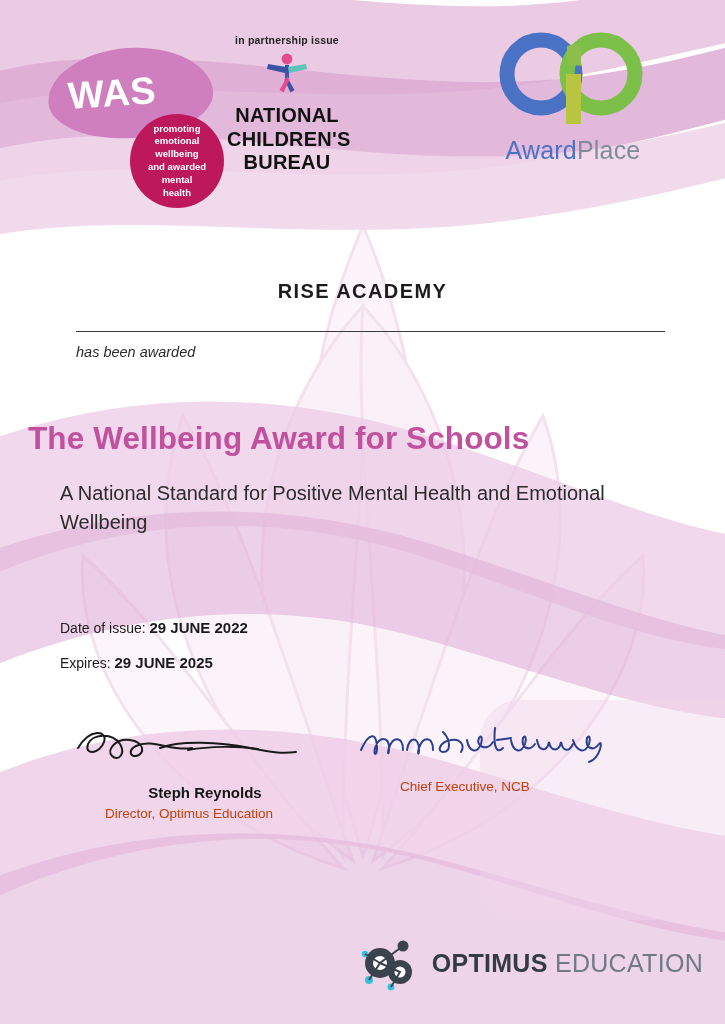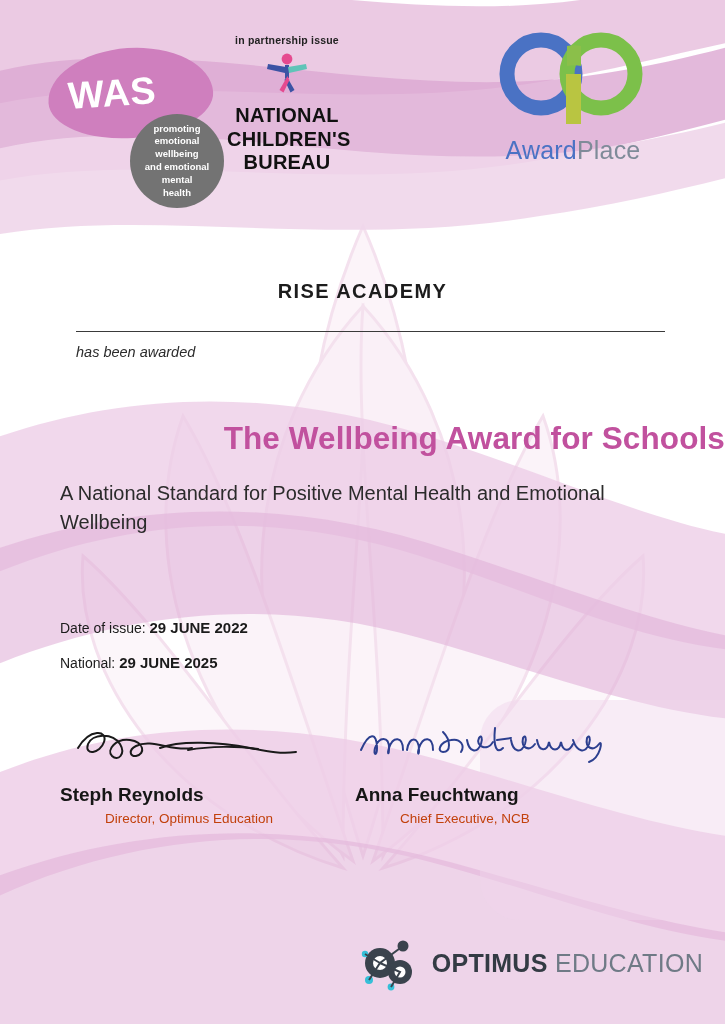--- a/index.html
+++ b/index.html
@@ -83,21 +83,21 @@
     letter-spacing: 0.5px;
     transform: rotate(-4deg);
   }
   .promoting-circle {
     position: absolute;
     left: 130px;
     top: 114px;
     width: 94px;
     height: 94px;
     border-radius: 50%;
-    background: #737373;
+    background: #be185d;
     color: #ffffff;
     font-size: 9.5px;
     font-weight: bold;
     line-height: 1.35;
     display: flex;
     align-items: center;
     justify-content: center;
     text-align: center;
   }
   .promoting-circle span { display: block; }
@@ -167,26 +167,25 @@
     background: #3a3a3a;
     margin: 0 60px 0 76px;
   }
   .awarded-line {
     margin: 12px 0 0 76px;
     font-size: 14.5px;
     font-style: italic;
     color: #2b2b2b;
   }
   .award-title {
-    margin: 60px 0 0 92px;
+    margin: 60px 0 0 28px;
     font-size: 31.5px;
     font-weight: bold;
     color: #c1519e;
     letter-spacing: 0.1px;
-    text-align: right;
   }
   .award-sub {
     margin: 22px 0 0 60px;
     font-size: 20px;
     color: #2b2b2b;
     line-height: 1.45;
     max-width: 560px;
   }
   .dates {
     margin: 82px 0 0 60px;
@@ -209,24 +208,25 @@
     height: 150px;
   }
   .sig-block {
     position: absolute;
     width: 290px;
   }
   .sig-left { left: 60px; }
   .sig-right { left: 355px; }
   .sig-img { height: 52px; }
   .sig-name {
-    font-size: 19px;
+    font-size: 15px;
     font-weight: bold;
     color: #161616;
     margin-top: 10px;
+    text-align: center;
   }
   .sig-role {
     font-size: 13.5px;
     color: #c2410c;
     margin-top: 5px;
     margin-left: 45px;
   }
 
   
   .footer {
@@ -285,21 +285,21 @@
   <div class="header">
 
     <div class="was-badge"></div>
     <div class="was-text">WAS</div>
 
     <div class="promoting-circle">
       <div>
         <span>promoting</span>
         <span>emotional</span>
         <span>wellbeing</span>
-        <span>and emotional</span>
+        <span>and awarded</span>
         <span>mental</span>
         <span>health</span>
       </div>
     </div>
 
     <div class="ncb">
       <div class="ncb-partner">in partnership issue</div>
       <svg class="ncb-mark" viewBox="0 0 56 44">
         <circle cx="28" cy="7" r="5.4" fill="#e54a8f"></circle>
         <path d="M26 13 h4 v13 h-4 z" fill="#3b53a4"></path>
@@ -336,21 +336,21 @@
 
     <div class="award-title">The Wellbeing Award for Schools</div>
     <div class="award-sub">A National Standard for Positive Mental Health and Emotional Wellbeing</div>
 
     <div class="dates">
       <div class="date-row">
         <span>Date of issue:</span>
         <span class="date-value">29 JUNE 2022</span>
       </div>
       <div class="date-row">
-        <span>National:</span>
+        <span>Expires:</span>
         <span class="date-value">29 JUNE 2025</span>
       </div>
     </div>
   </div>
 
   <div class="signatures">
 
     <div class="sig-block sig-left">
       <svg class="sig-img" viewBox="0 0 260 52">
         <g fill="none" stroke="#1a1a1a" stroke-width="2" stroke-linecap="round">
@@ -370,21 +370,20 @@
           <path d="M52 32 C 54 18 64 18 64 32 C 64 38 62 36 64 30 C 68 18 78 18 78 32"></path>
           <path d="M88 14 C 96 22 96 34 88 34 C 82 34 84 24 96 22 C 106 20 110 28 106 34"></path>
           <path d="M112 22 C 114 34 122 36 126 26 C 128 20 126 16 124 20 C 120 28 132 34 138 24"></path>
           <path d="M140 10 C 138 30 142 36 148 30"></path>
           <path d="M142 22 L156 20"></path>
           <path d="M156 22 C 158 34 166 36 170 26 C 172 20 170 16 168 20 C 166 30 174 34 180 26"></path>
           <path d="M182 22 C 184 34 192 34 194 24 C 196 34 204 34 206 24 C 208 34 214 34 218 26"></path>
           <path d="M218 22 C 222 34 230 36 234 26 C 236 20 234 16 232 20 C 230 30 238 34 244 26 C 248 20 246 40 234 44"></path>
         </g>
       </svg>
-      <div class="sig-name">Anna Feuchtwang</div>
       <div class="sig-role">Chief Executive, NCB</div>
     </div>
   </div>
 
   <div class="footer">
     <svg class="optimus-mark" viewBox="0 0 62 62">
       <circle cx="20" cy="31" r="15" fill="#3a434d"></circle>
       <circle cx="20" cy="31" r="7" fill="#ffffff"></circle>
       <circle cx="40" cy="40" r="12" fill="#3a434d"></circle>
       <circle cx="40" cy="40" r="5.5" fill="#ffffff"></circle>

